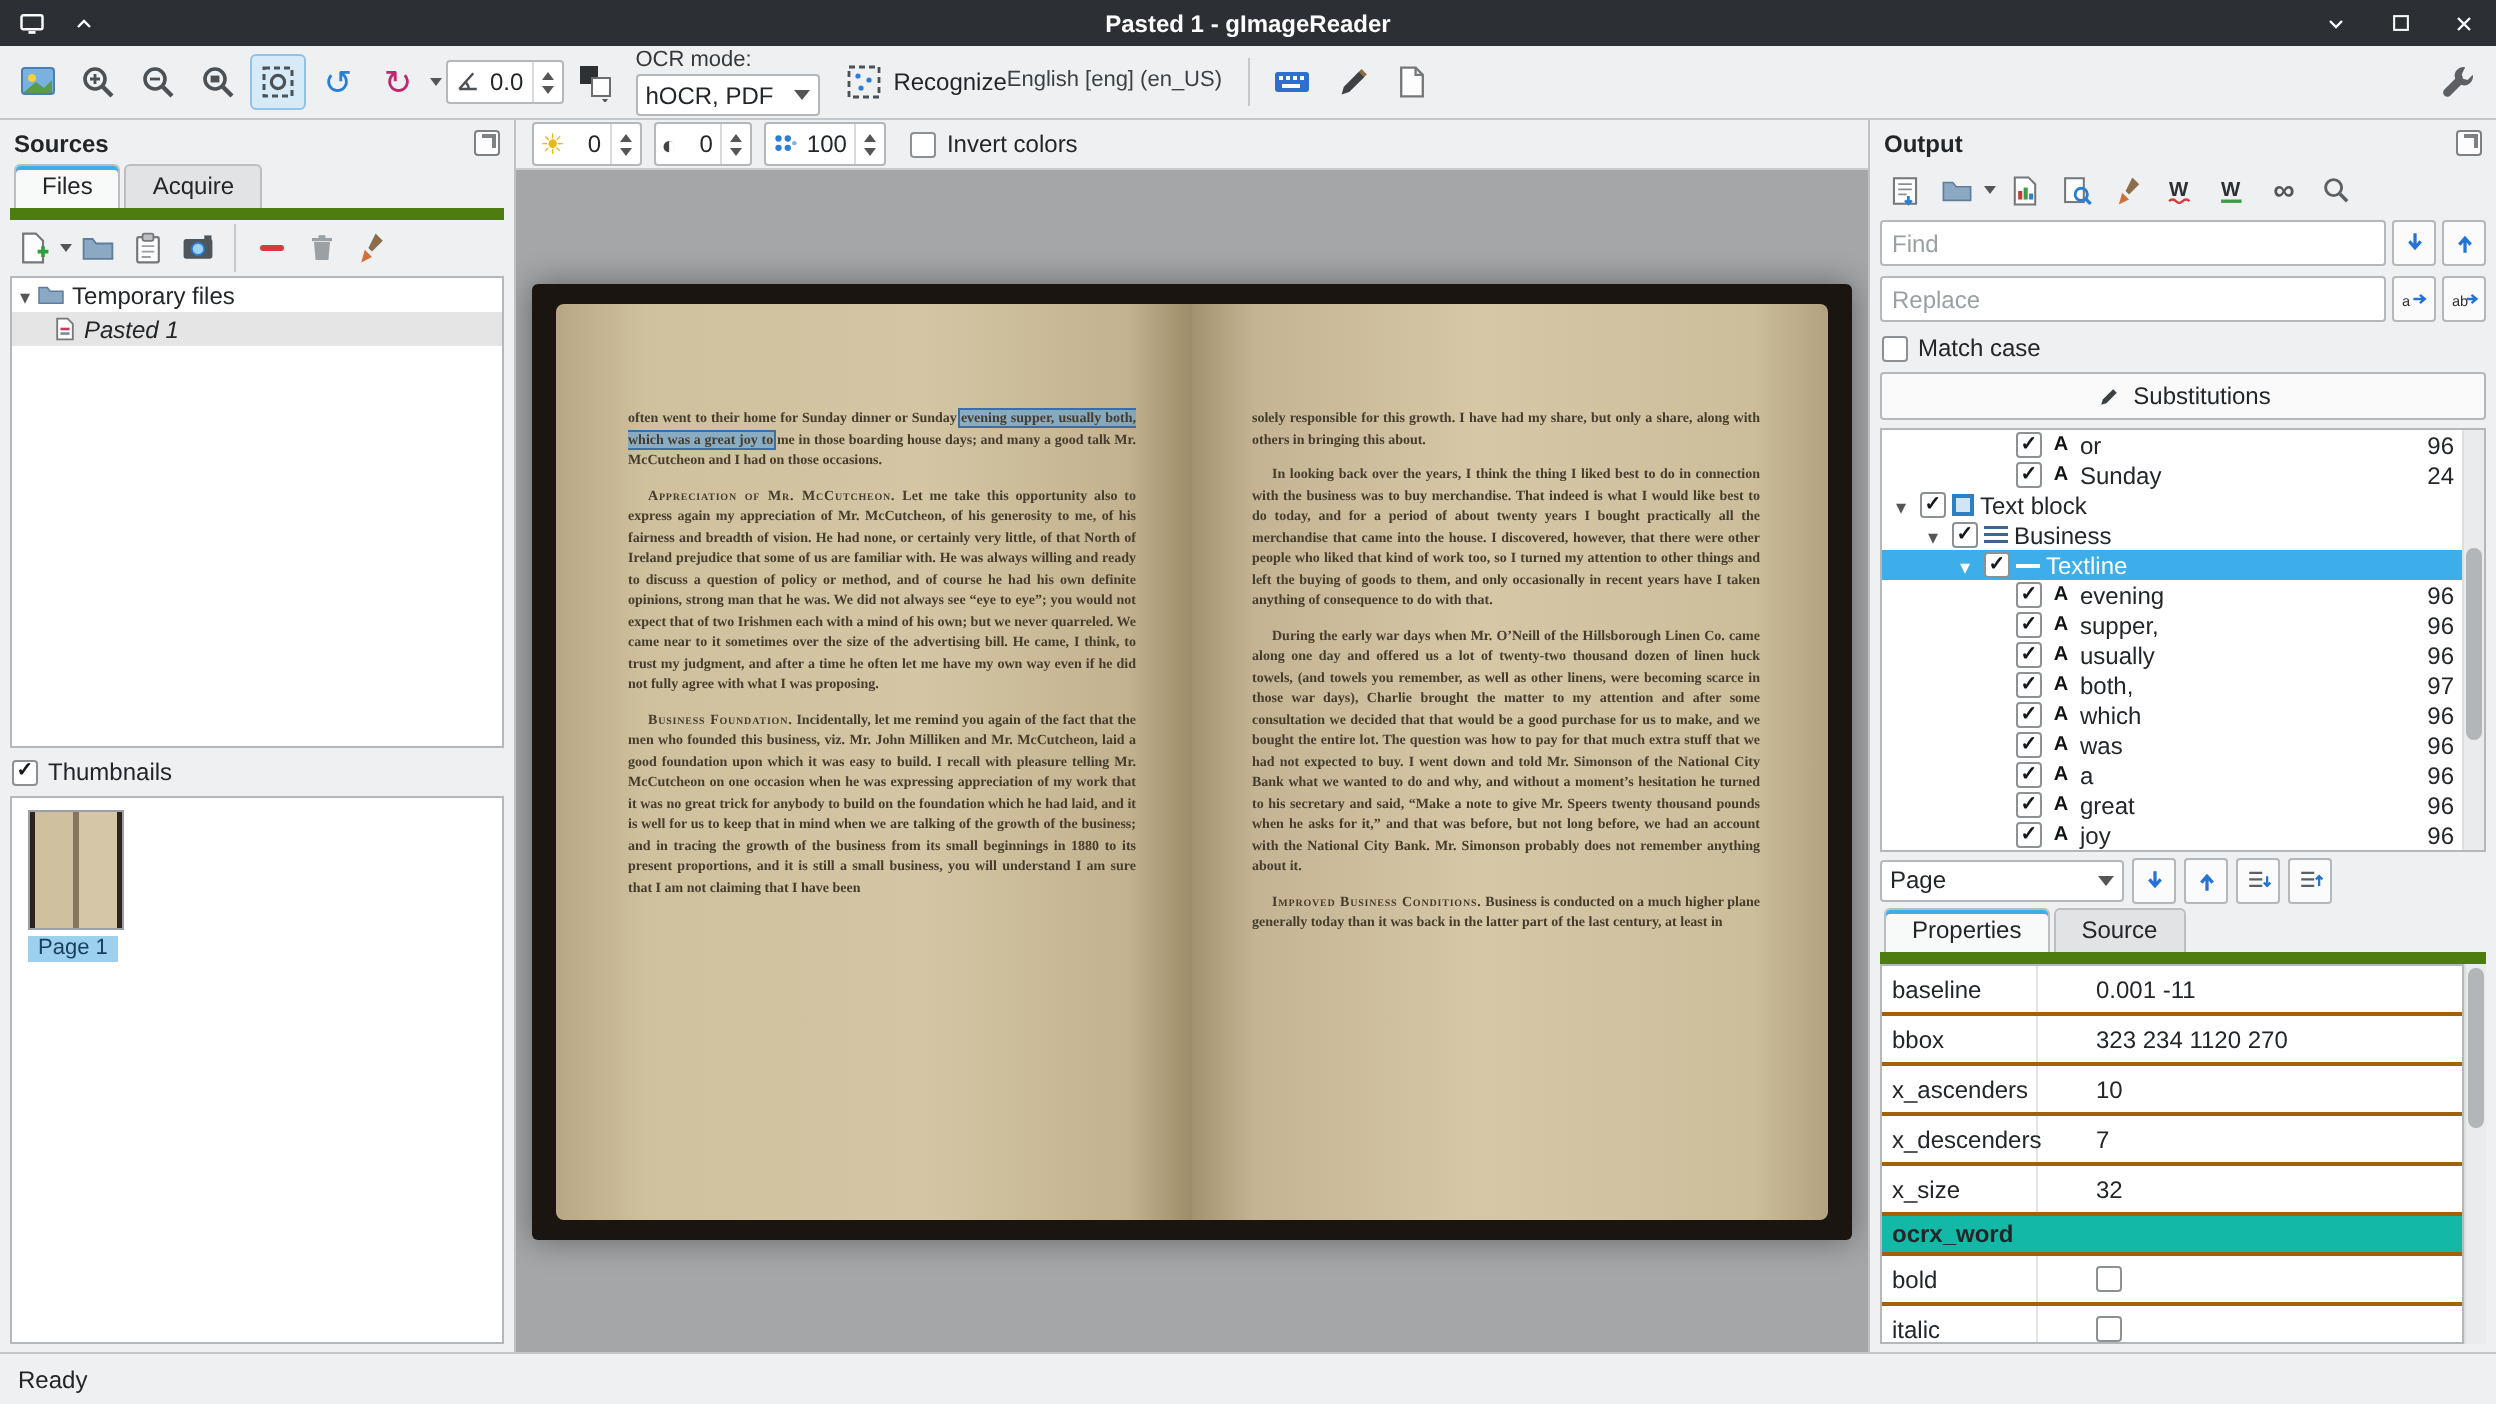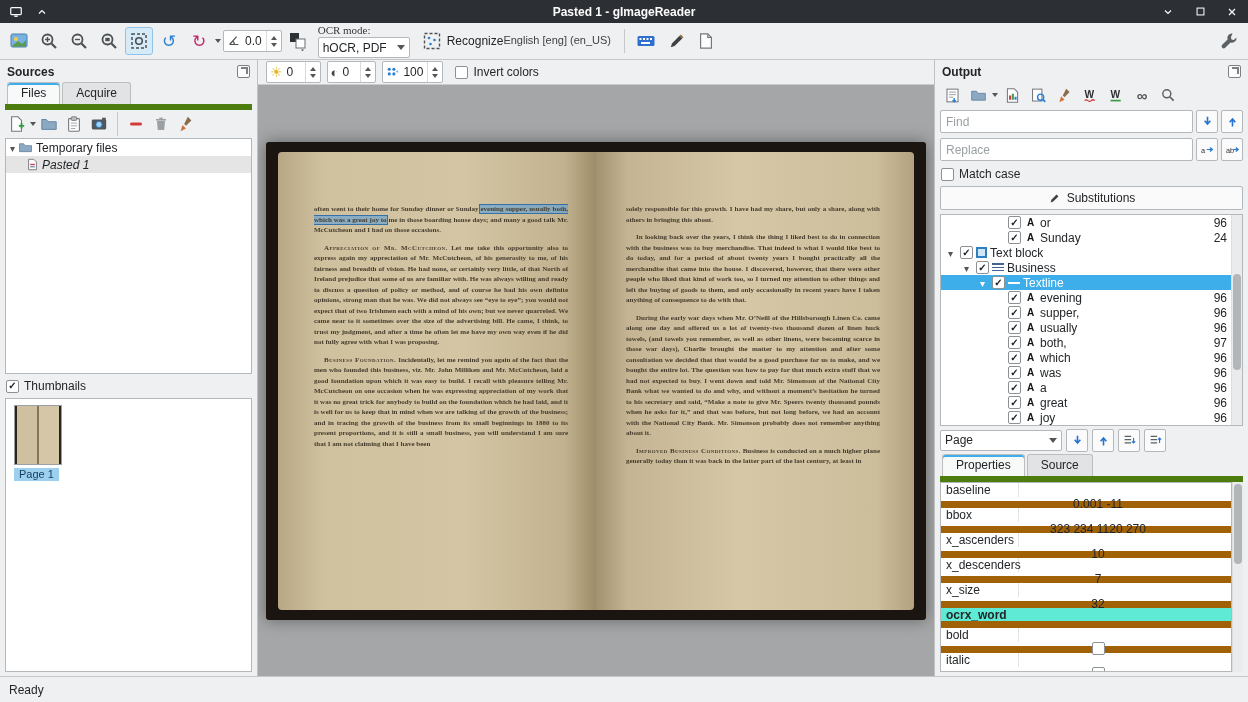--- a/index.html
+++ b/index.html
@@ -17,31 +17,31 @@
   
   .toolbar { flex:0 0 37px; border-bottom:1px solid #c4c6c8; display:flex; align-items:center; gap:2px; padding:0 5px; background:#eff0f1; }
   .tbtn { height:28px; min-width:28px; display:inline-flex; align-items:center; justify-content:center; border:1px solid transparent; border-radius:3px; padding:0 2px; }
   .tbtn.pressed { border:1px solid #8fc3e9; background:#d6eaf8; }
   .vsep { width:1px; height:24px; background:#c6c8c9; margin:0 5px; }
   .icon { display:inline-flex; align-items:center; justify-content:center; }
   .glyph { font-size:17px; line-height:1; }
   .g-blue { color:#2a7fd4; } .g-mag { color:#c2266e; } .g-sun { color:#e8b71c; font-size:14px; } .g-con { color:#444; font-size:13px; } .g-inf { color:#555; font-size:15px; font-weight:bold; }
 
   .spin { display:inline-flex; align-items:center; background:#fff; border:1px solid #b4b8ba; border-radius:2px; height:22px; padding-left:3px; }
-  .spin .val { min-width:22px; text-align:left; padding:0 4px; }
+  .spin .val { min-width:22px; text-align:right; padding:0 4px; }
   .spin .arrows { display:flex; flex-direction:column; gap:3px; padding:0 4px; border-left:1px solid #d9dadb; height:100%; justify-content:center; }
   .ar-up { width:0; height:0; border-left:3px solid transparent; border-right:3px solid transparent; border-bottom:4px solid #555; }
   .ar-dn { width:0; height:0; border-left:3px solid transparent; border-right:3px solid transparent; border-top:4px solid #555; }
 
   .combo { display:inline-flex; align-items:center; background:#fff; border:1px solid #b4b8ba; border-radius:2px; height:21px; padding:0 4px; gap:6px; }
   .combo .cval { flex:1; white-space:nowrap; overflow:hidden; }
   .combo .cdn { width:0; height:0; border-left:4px solid transparent; border-right:4px solid transparent; border-top:5px solid #555; }
 
   .ocrmode { display:flex; flex-direction:column; justify-content:center; margin:0 4px; }
-  .ocrmode .olbl { font-size:11px; color:#33383c; margin-bottom:1px;font-family:Liberation Serif, serif; }
+  .ocrmode .olbl { font-size:11px; color:#33383c; margin-bottom:1px; }
   .recognize { display:flex; align-items:center; gap:5px; padding:1px 6px; border-radius:3px; }
   .recognize .r1 { font-size:12px; } .recognize .r2 { font-size:11px; color:#3c4145; }
 
   .cb { width:13px; height:13px; border:1px solid #8e9193; border-radius:2px; background:#fff; display:inline-flex; align-items:center; justify-content:center; font-size:10px; font-weight:bold; color:#16191c; flex:0 0 13px; line-height:1; }
 
   
   .main { flex:1; display:flex; min-height:0; }
   .panel-header { display:flex; align-items:center; justify-content:space-between; font-weight:bold; padding:2px 2px 3px; flex:0 0 20px; }
   .detach { width:13px; height:13px; border:1px solid #7d8184; border-radius:2px; position:relative; background:#fdfdfd; }
   .detach:after { content:""; position:absolute; right:1px; top:1px; width:5px; height:5px; border-top:2px solid #7d8184; border-right:2px solid #7d8184; }
@@ -110,24 +110,24 @@
   .picon { width:12px; height:9px; flex:0 0 12px; background:repeating-linear-gradient(to bottom,#40638f 0 1.5px,transparent 1.5px 3.5px); }
   .licon { width:12px; height:2px; flex:0 0 12px; background:#fff; }
   .conf { margin-left:auto; padding-right:4px; min-width:26px; text-align:right; }
   .vscroll { flex:0 0 11px; background:#eaebec; border-left:1px solid #dcdddd; position:relative; }
   .vthumb { position:absolute; left:1px; right:1px; background:#b2b6b9; border-radius:4px; }
 
   .navrow { display:flex; align-items:center; gap:4px; flex:0 0 28px; padding:2px 0; }
   .pgcombo { width:122px; }
   .ptablewrap { flex:1; display:flex; overflow:hidden; min-height:0; }
   .ptable { flex:1; overflow:hidden; }
-  .prow { display:flex; align-items:center; height:25px; border-bottom:7px solid #a16207;flex-direction:column; }
+  .prow { display:flex; align-items:center; height:25px; border-bottom:2px solid #a16207; }
   .pname { width:78px; padding:0 5px; border-right:1px solid #e3e4e5; align-self:stretch; display:flex; align-items:center; }
   .pval { flex:1; padding:0 5px; display:flex; align-items:center;margin-left:24px; }
-  .prow.section { background:#5eead4; font-weight:bold; height:20px; }
+  .prow.section { background:#14b8a6; font-weight:bold; height:20px; }
   .prow.section .pname { border-right:none; width:auto; }
 
   .statusbar { flex:0 0 26px; border-top:1px solid #c4c6c8; display:flex; align-items:center; padding:0 9px; background:#eff0f1; }
 
   svg { display:block; }
 </style>
 </head>
 <body>
 
 <div class="app">

